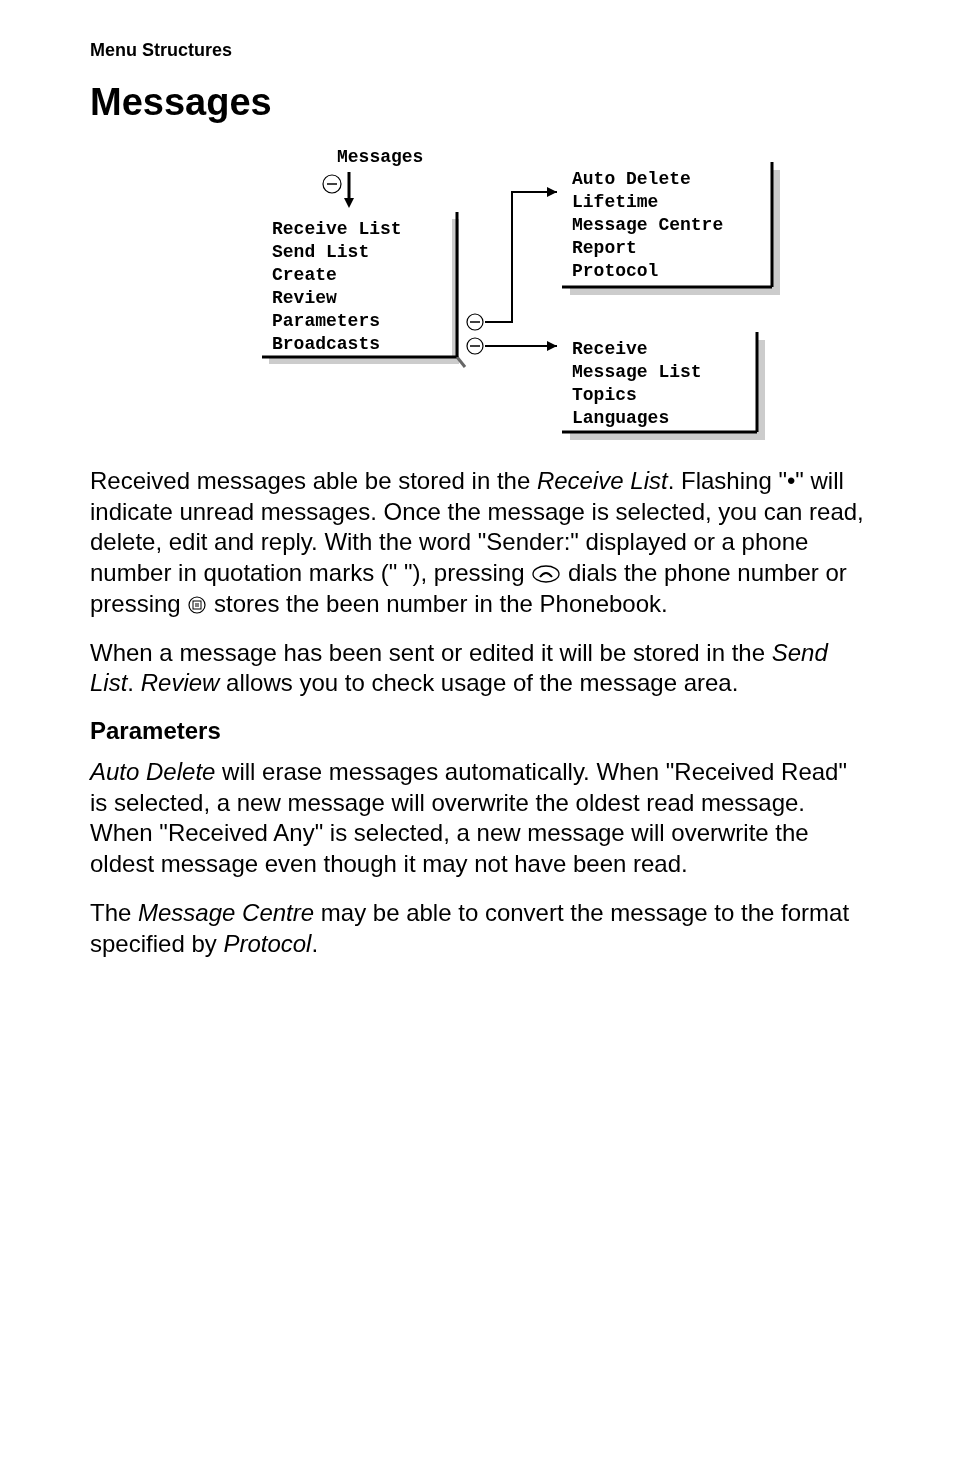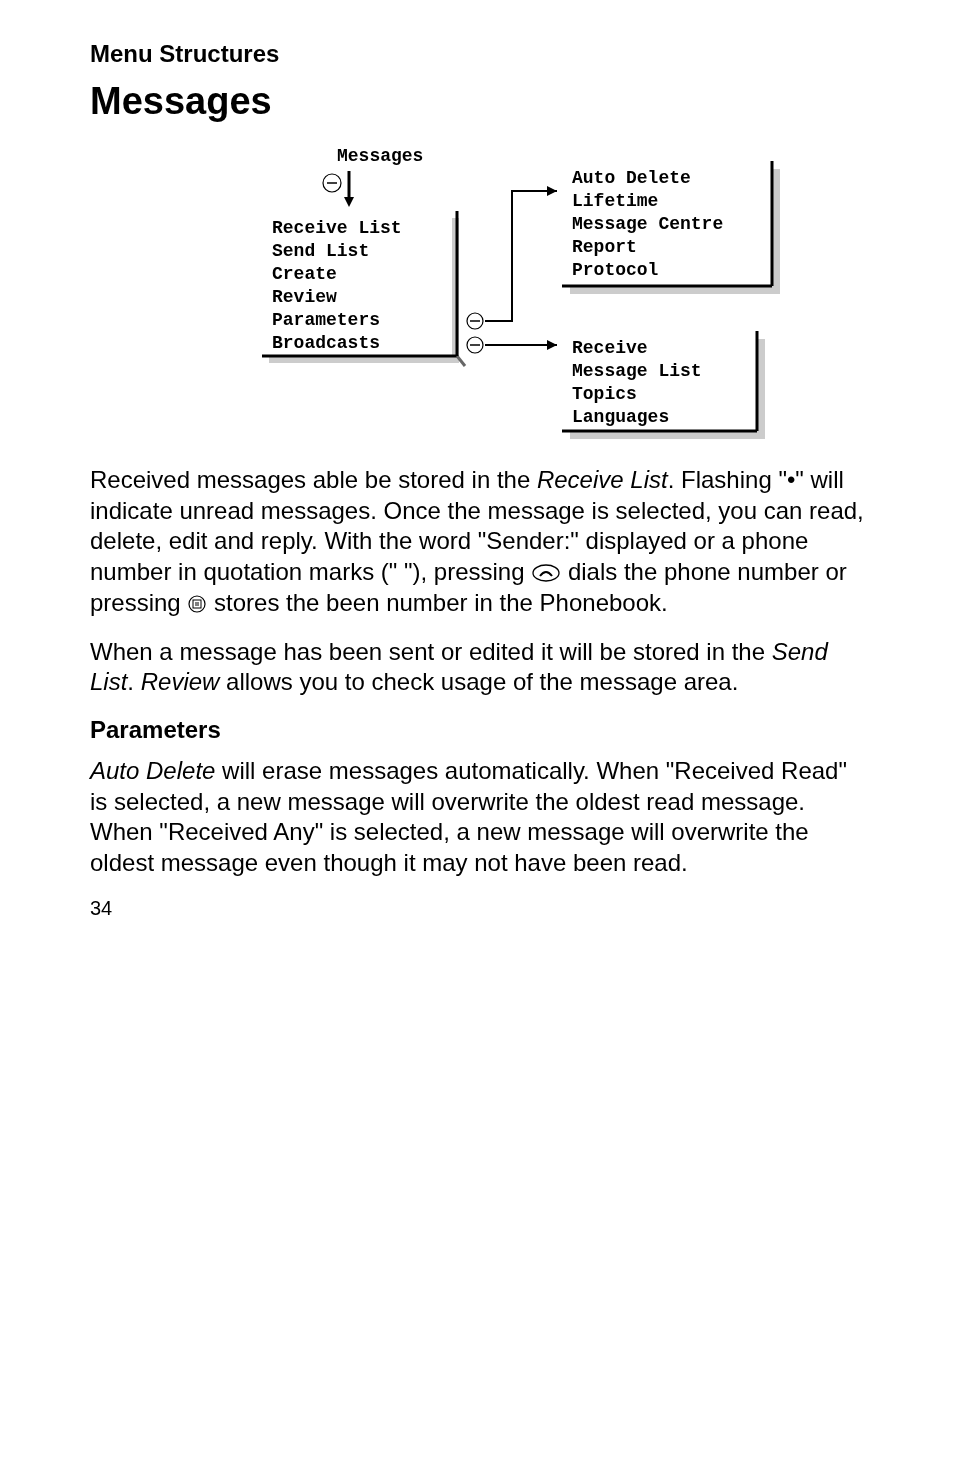--- a/index.html
+++ b/index.html
@@ -7,22 +7,22 @@
     padding: 0;
     background: #fff;
     font-family: Arial, Helvetica, sans-serif;
     width: 954px;
   }
   .page {
     padding: 40px 90px 40px 90px;
   }
   .header {
     font-weight: bold;
-    font-size: 24px;
-    margin-bottom: 12px;
+    font-size: 18px;
+    margin-bottom: 20px;
   }
   h1.title {
     font-size: 38px;
     font-weight: bold;
     margin: 10px 0 18px 0;
   }
   .diagram {
     display: block;
     margin: 0 auto 24px auto;
   }
@@ -147,16 +147,18 @@
 
   <div class="subhead">Parameters</div>
 
 
   <p class="body-text">
     <span class="italic">Auto Delete</span><span> will erase messages automatically. When "Received Read" is selected, a new message will overwrite the oldest read message. When "Received Any" is selected, a new message will overwrite the oldest message even though it may not have been read.</span>
   </p>
 
 
 
+  <p class="body-text">
+    <span>The </span><span class="italic">Message Centre</span><span> may be able to convert the message to the format specified by </span><span class="italic">Protocol</span><span>.</span>
+  </p>
 
-  <div class="pagenum">34</div>
 
 </div>
 
 </body></html>

